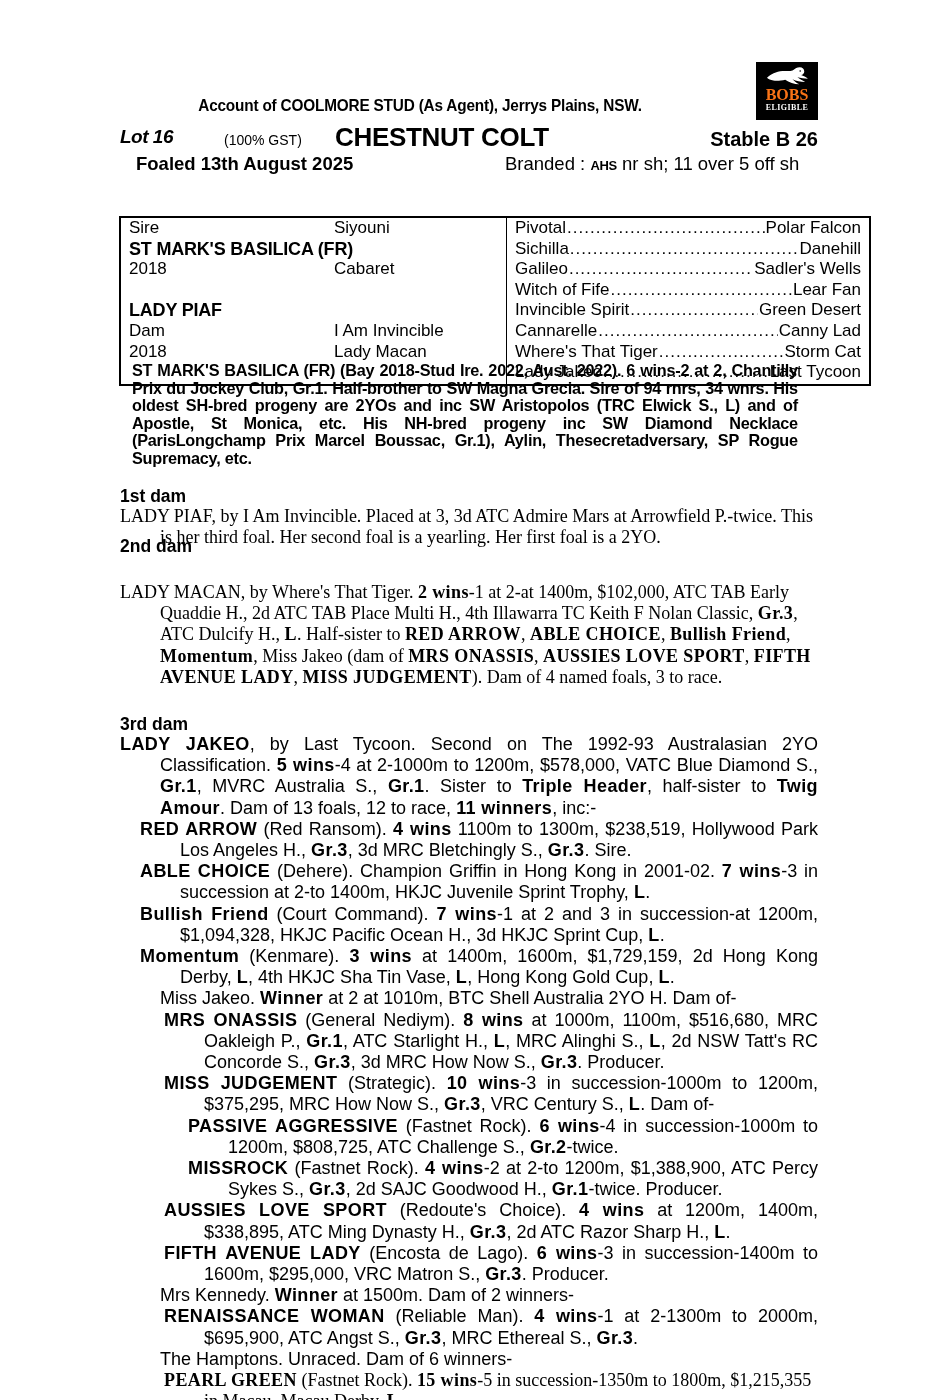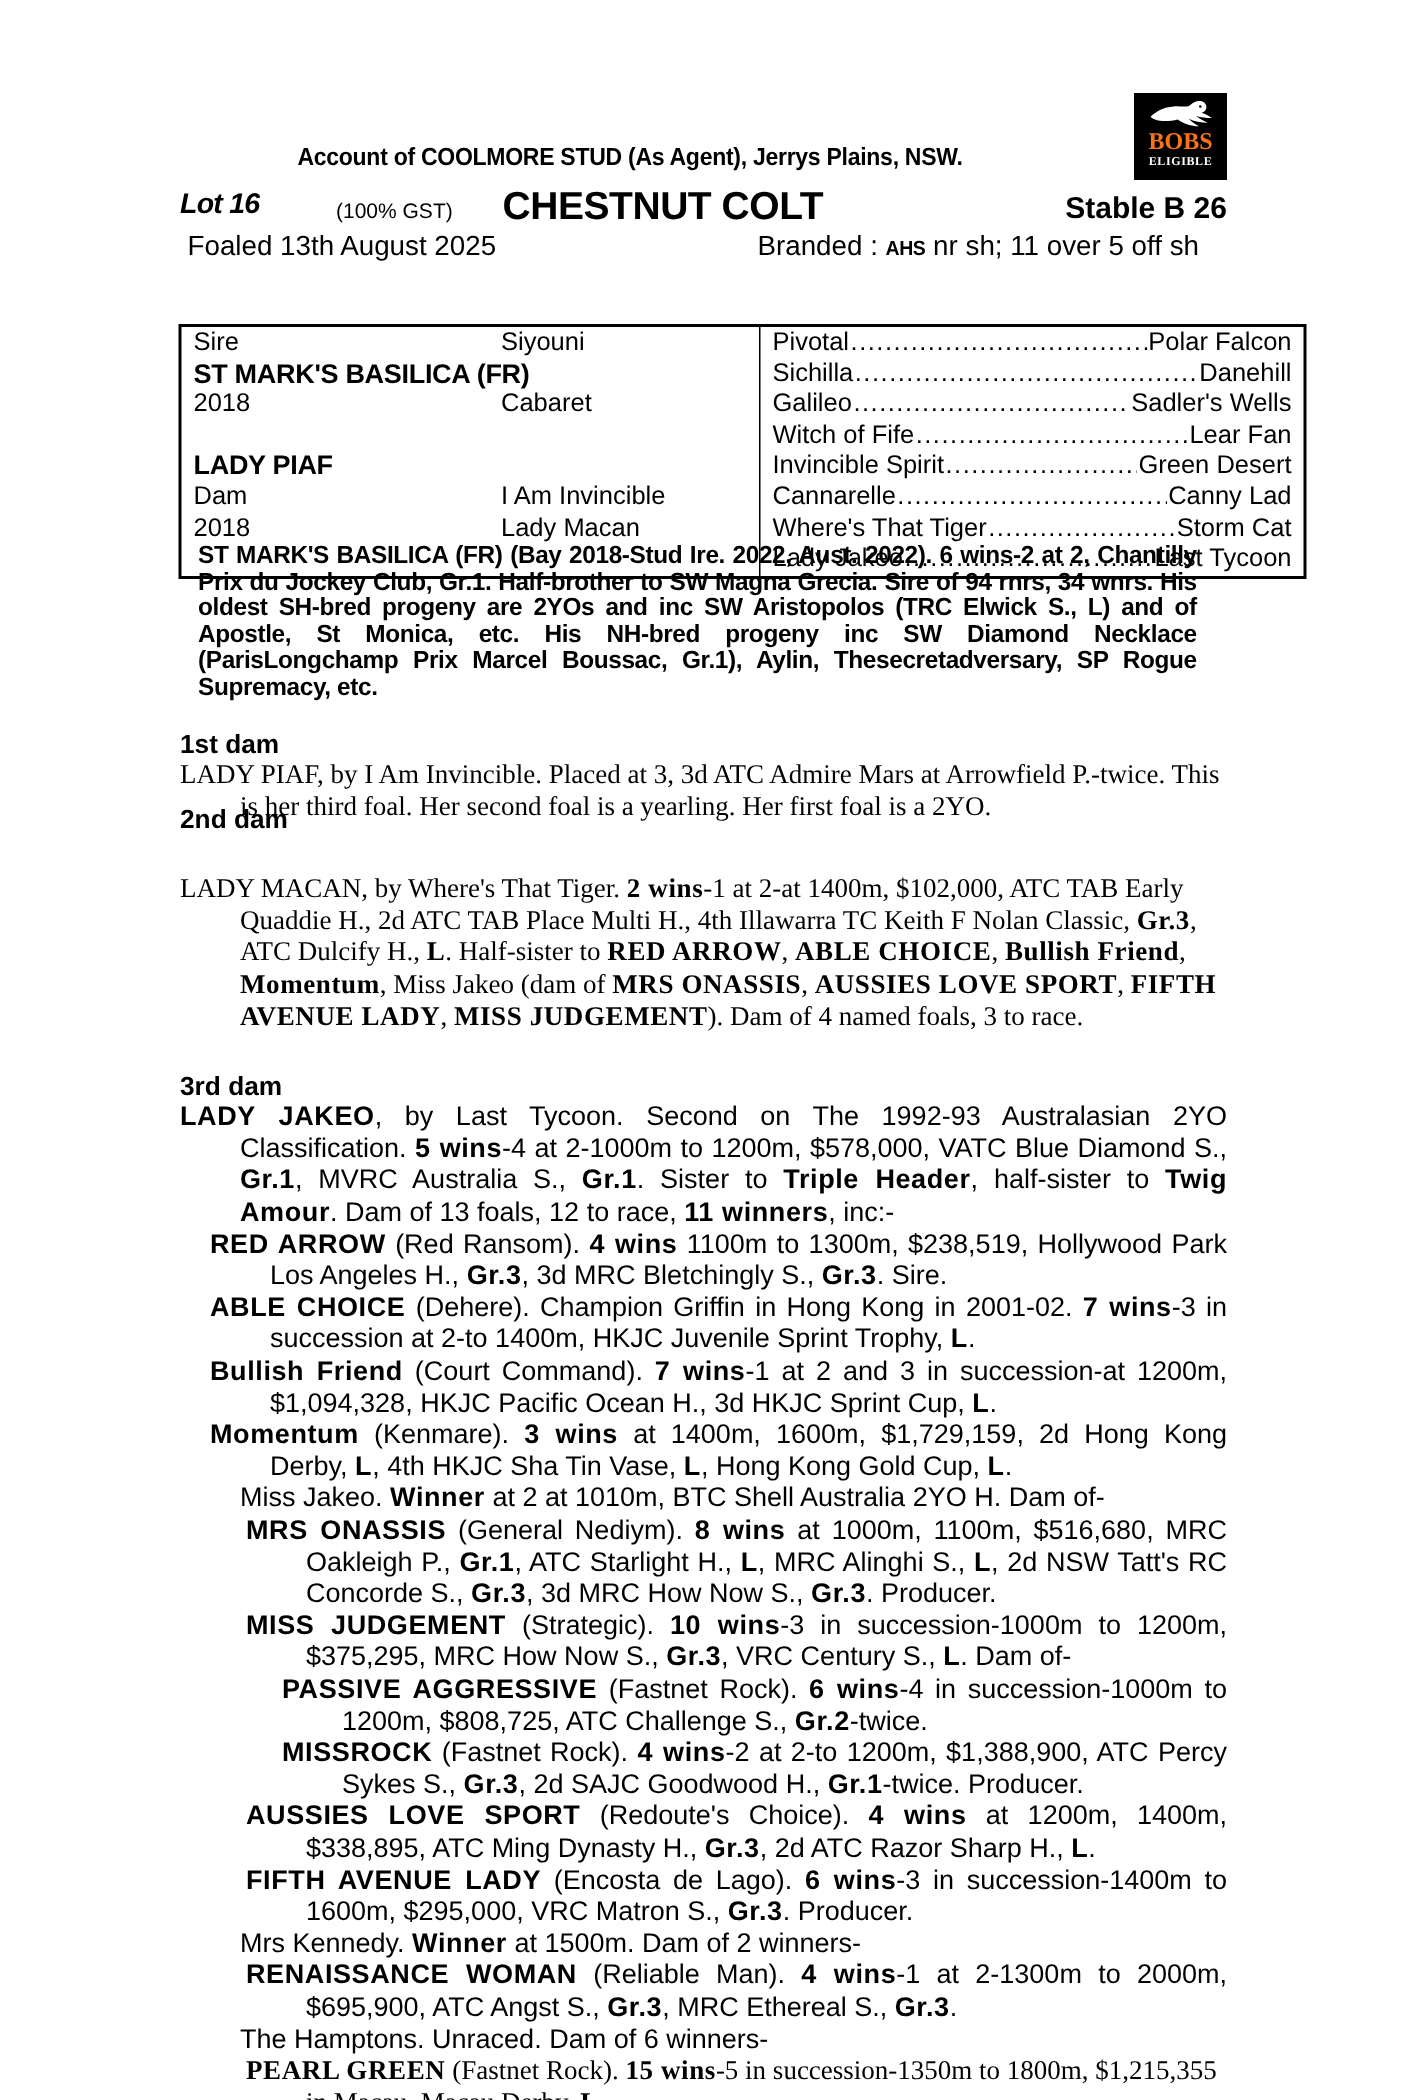--- a/index.html
+++ b/index.html
@@ -121,22 +121,23 @@
     position: absolute;
     top: 152px;
     left: 120px;
     width: 698px;
     height: 26px;
     font-size: 18.5px;
     line-height: 24px;
   }
   .foaled {
     position: absolute;
-    left: 5px;
-    top: 0;
+    left: 16px;
+    top: 0;
+    font-weight: bold;
   }
   .branded {
     position: absolute;
     left: 385px;
     top: 0;
     white-space: nowrap;
   }
   .brand-mark {
     font-weight: bold;
     font-size: 13px;

